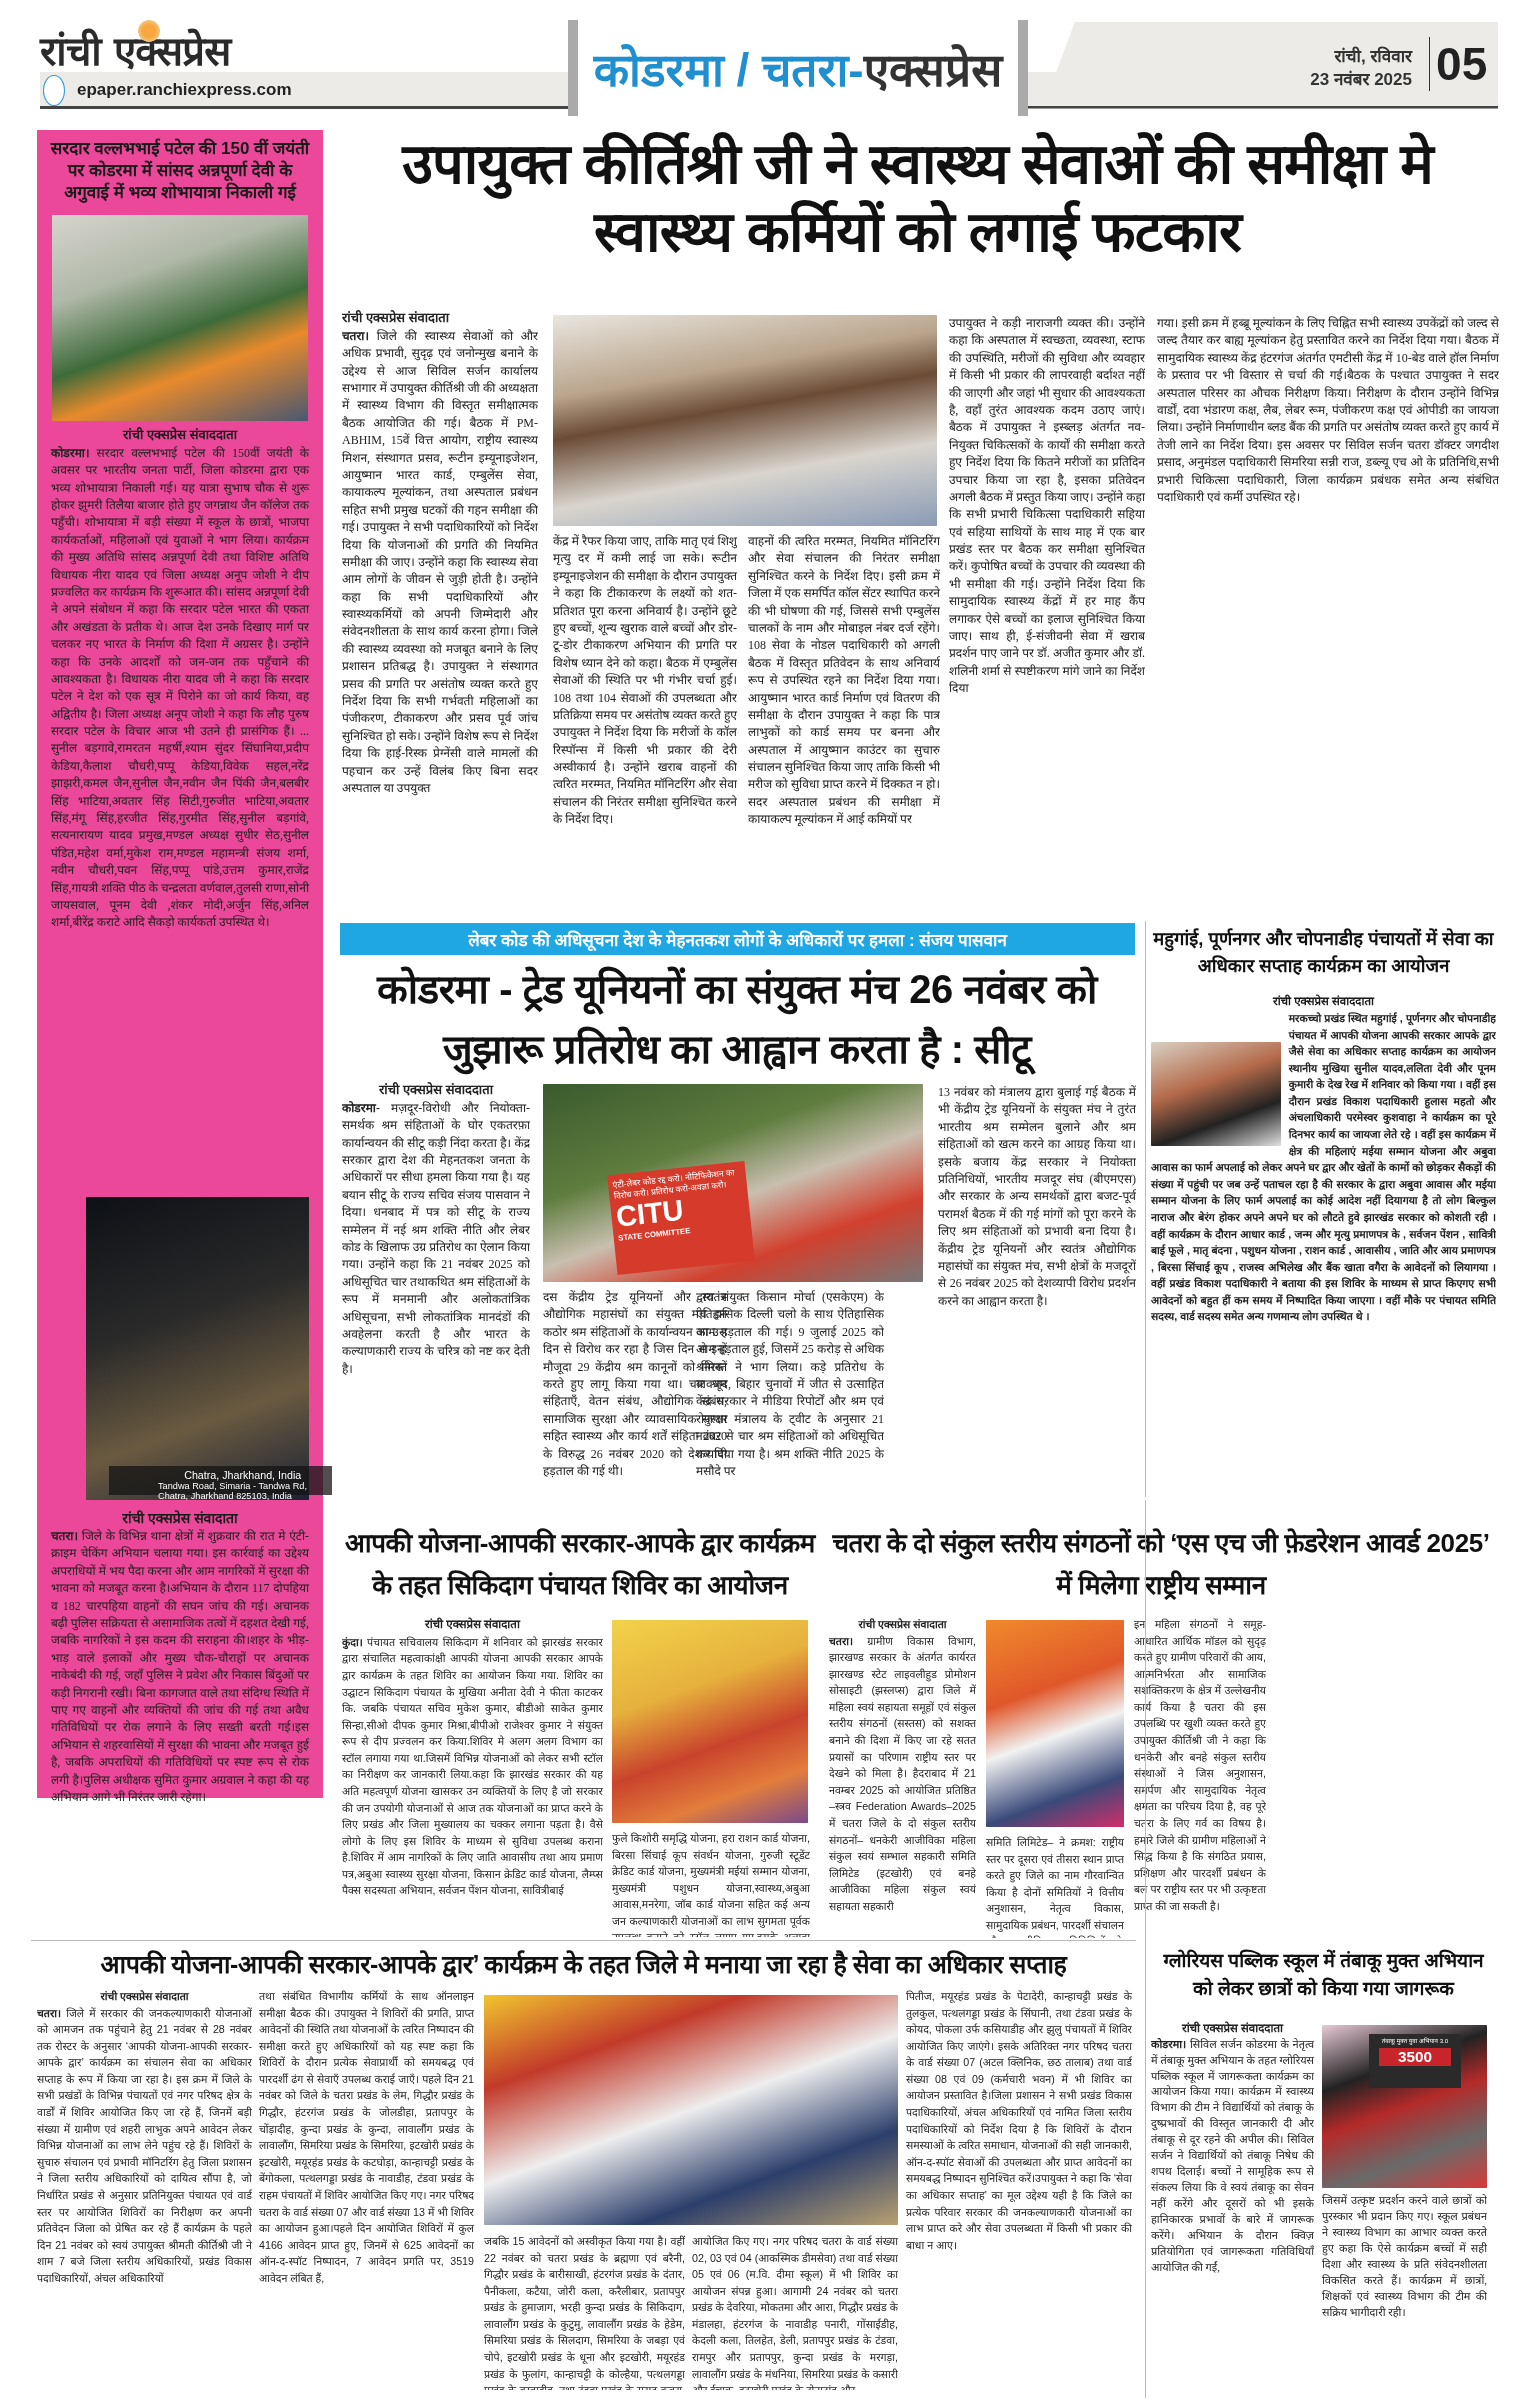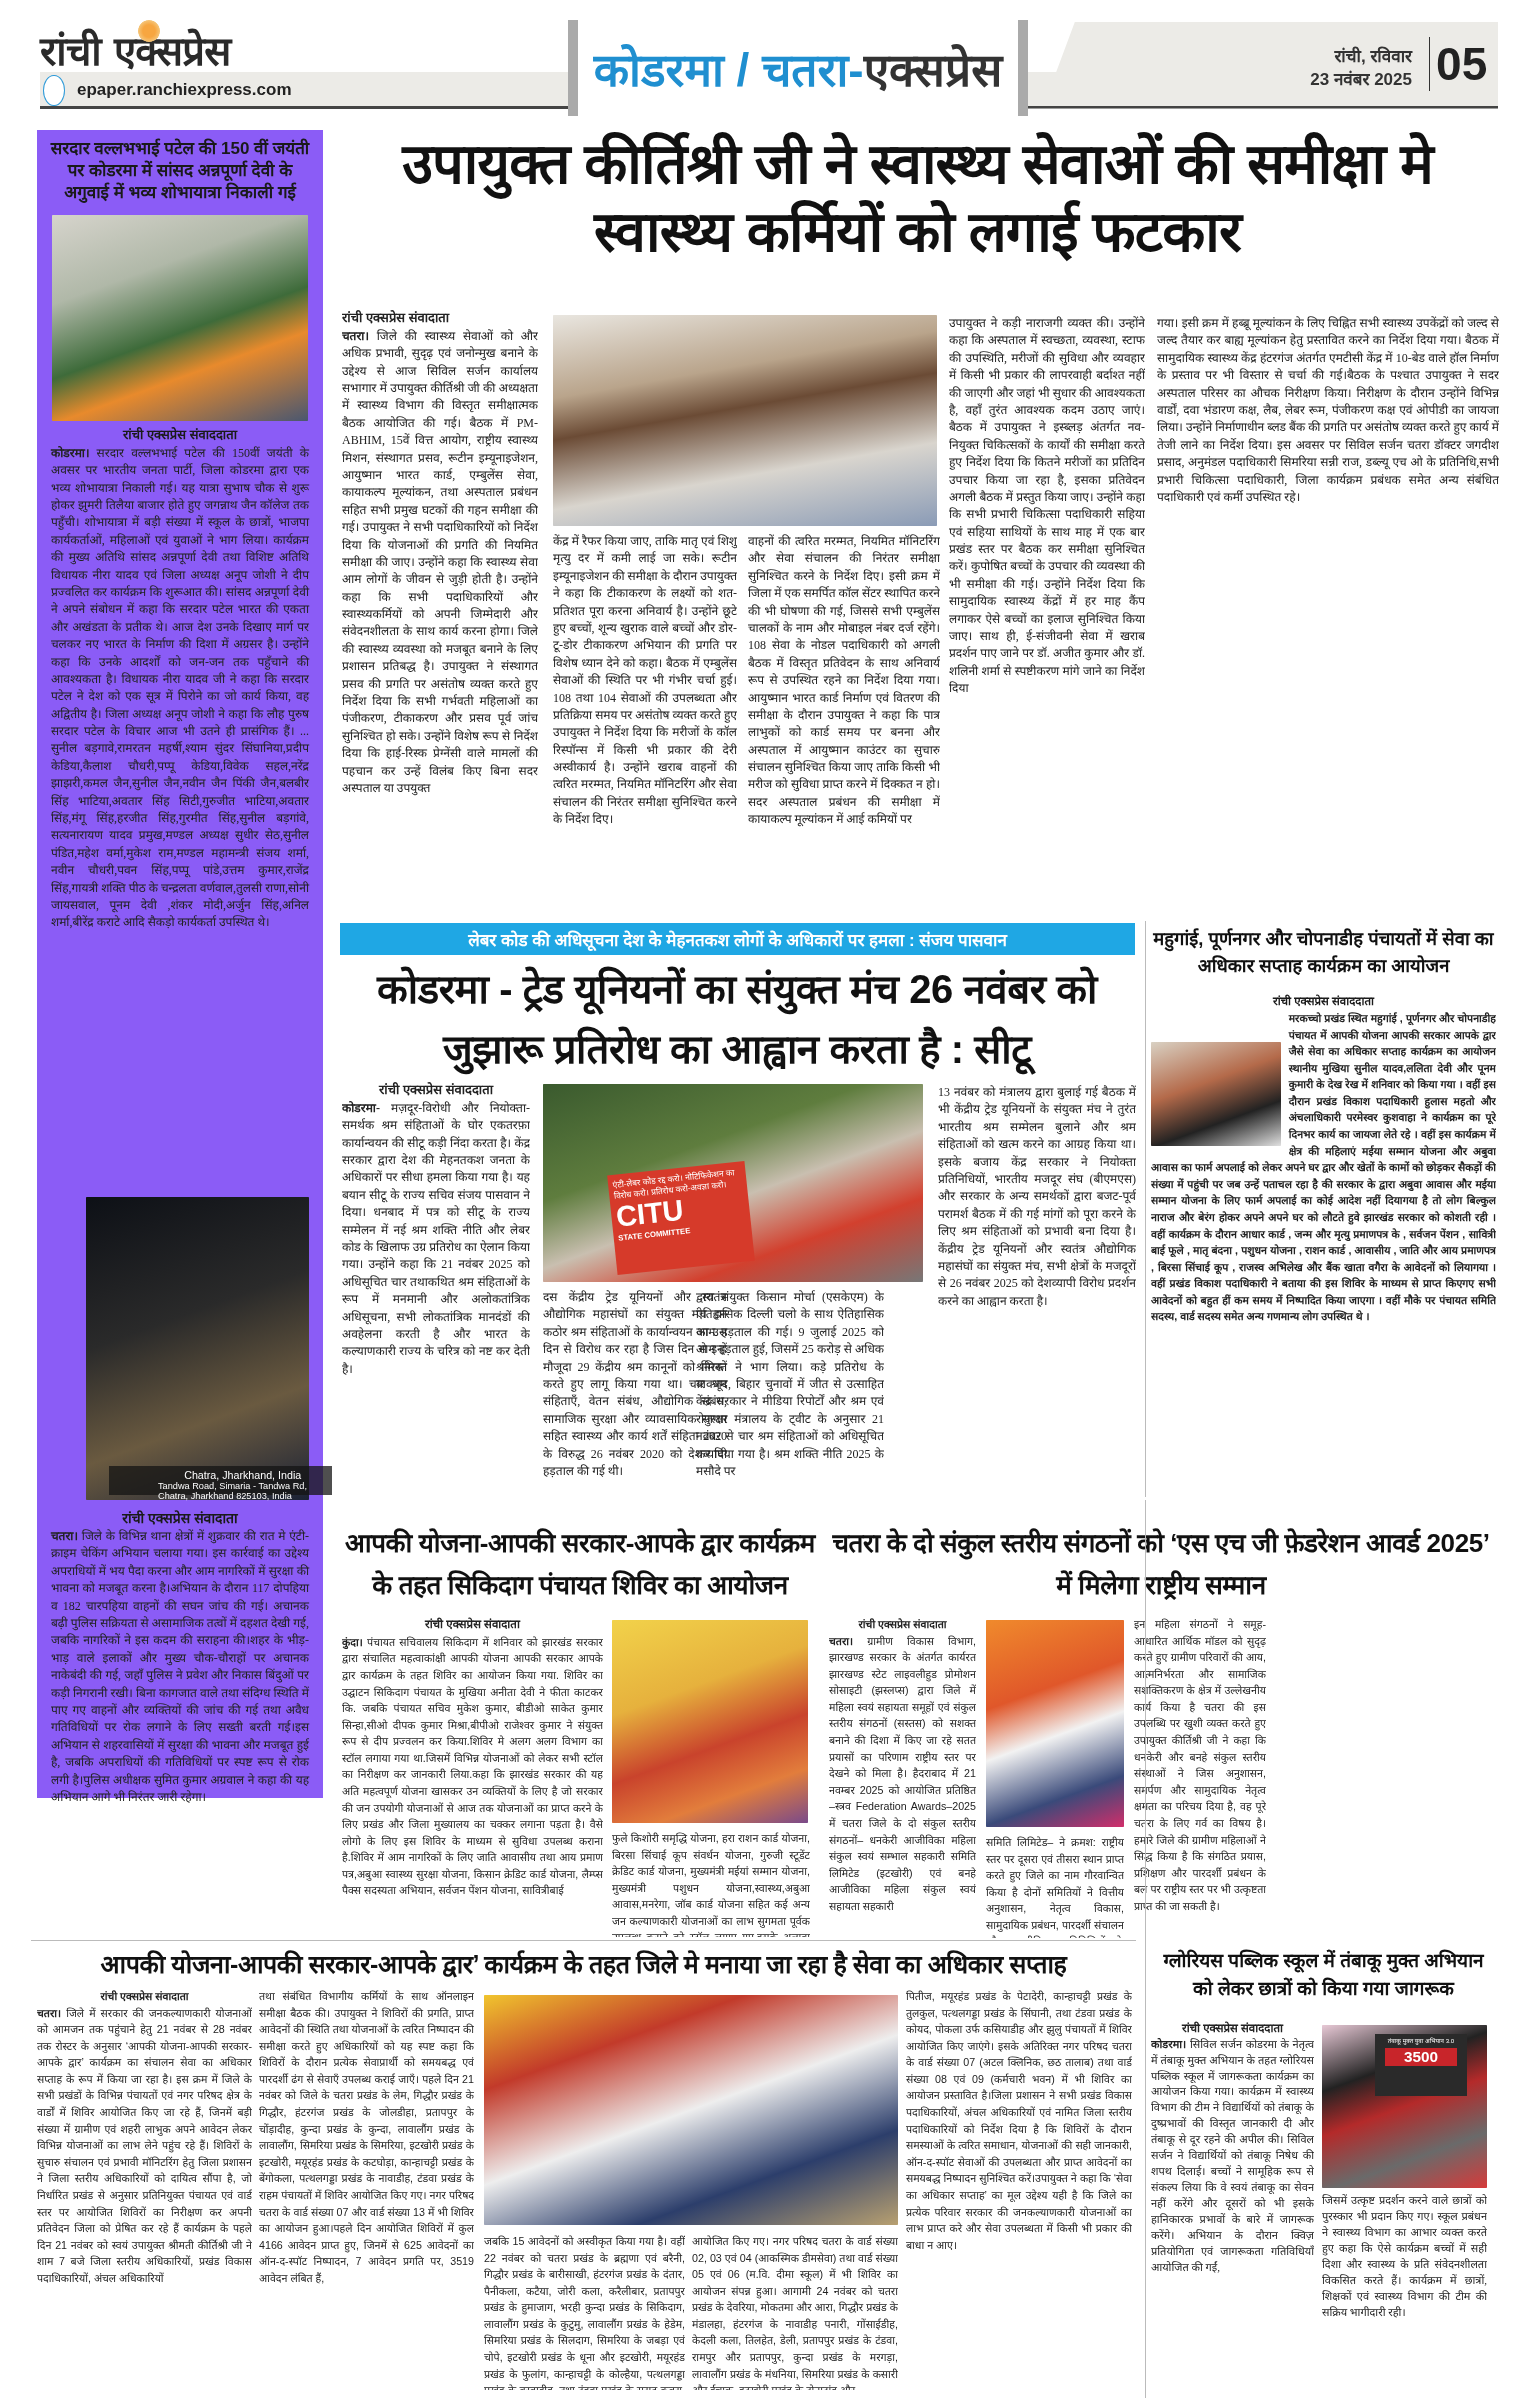--- a/index.html
+++ b/index.html
@@ -13,21 +13,21 @@
   .url-text { left: 77px; top: 80px; font-family: "Liberation Sans", sans-serif; font-weight: bold; font-size: 17px; color: #222; }
   .section-box { left: 568px; top: 20px; width: 460px; height: 96px; border-left: 10.7px solid #aaa; border-right: 10.7px solid #aaa; display: flex; align-items: center; justify-content: center; }
   .section-box span { font-family: "Liberation Sans", sans-serif; font-size: 46px; font-weight: bold; }
   .sec-blue { color: #1f8fd0; }
   .sec-dark { color: #333; }
   .date-band { left: 1028px; top: 21.5px; width: 470px; height: 87px; background: #ecebe7; clip-path: polygon(10% 0, 100% 0, 100% 100%, 0 100%, 0 58%, 6% 58%); border-bottom: 3.1px solid #444; }
   .date-text { left: 1259px; top: 46px; text-align: right; width: 153px; font-family: "Liberation Sans", sans-serif; font-size: 17px; font-weight: bold; color: #333; line-height: 1.35; }
   .page-num { left: 1429px; top: 37px; font-family: "Liberation Sans", sans-serif; font-size: 46px; font-weight: bold; color: #222; border-left: 1.5px solid #333; padding-left: 6.1px; }
 
   
-  .sidebar { left: 37px; top: 130px; width: 286px; height: 1668px; background: #8b5cf6; }
+  .sidebar { left: 37px; top: 130px; width: 286px; height: 1668px; background: #ec4899; }
   .sb-head { font-family: "Liberation Sans", sans-serif; font-weight: bold; font-size: 17px; text-align: center; line-height: 1.3; padding: 7.7px 9.2px; }
   .photo { background: linear-gradient(135deg, #8a8f7a, #c7b9a2 45%, #6f7f5f); border-radius: 0.8px; }
   .photo.rally { background: linear-gradient(160deg, #d6d4cc 0%, #b0b8a8 30%, #3e6b3a 55%, #e88a2c 70%, #4a5770 100%); }
   .photo.night { background: linear-gradient(160deg, #0d1016 0%, #2a2a2a 40%, #6a5a40 70%, #1b2235 100%); }
   .photo.meeting { background: linear-gradient(170deg, #e9e6e0 0%, #b9a48b 30%, #6b4b35 45%, #d9d5ce 70%, #8a9bb6 100%); }
   .photo.protest { background: linear-gradient(160deg, #3a5a2e 0%, #5f7d3e 35%, #c9bfb0 55%, #d2402e 75%, #777 100%); }
   .photo.office { background: linear-gradient(160deg, #d9d1c3 0%, #b46a4a 40%, #222 70%, #e0e0e0 100%); }
   .photo.camp { background: linear-gradient(160deg, #f2d24a 0%, #e6b13d 35%, #c9432c 60%, #e27d3c 80%, #7a4a8a 100%); }
   .photo.award { background: linear-gradient(160deg, #f08a2c 0%, #e0572a 35%, #f2f2f2 55%, #3a4a7a 80%, #d12e6a 100%); }
   .photo.group { background: linear-gradient(160deg, #f1c52e 0%, #c23a2a 25%, #eee 50%, #2c3e6b 75%, #b8a070 100%); }
@@ -191,21 +191,21 @@
 </div>
 
 <div class="abs divider" style="left:1145px; top:1500px; width:0.8px; height:898px;"></div>
 <div class="abs head-side" style="left:1151px; top:1947px; width:345px; font-size:19px;">ग्लोरियस पब्लिक स्कूल में तंबाकू मुक्त अभियान को लेकर छात्रों को किया गया जागरूक</div>
 <div class="col body-text" style="left:1151px; top:2020px; width:163px; height:376px; font-size:11px;">
   <div class="byline" style="text-align:center; font-size:11.5px;">रांची एक्सप्रेस संवाददाता</div>
   <span class="lead">कोडरमा।</span>
   <span>सिविल सर्जन कोडरमा के नेतृत्व में तंबाकू मुक्त अभियान के तहत ग्लोरियस पब्लिक स्कूल में जागरूकता कार्यक्रम का आयोजन किया गया। कार्यक्रम में स्वास्थ्य विभाग की टीम ने विद्यार्थियों को तंबाकू के दुष्प्रभावों की विस्तृत जानकारी दी और तंबाकू से दूर रहने की अपील की। सिविल सर्जन ने विद्यार्थियों को तंबाकू निषेध की शपथ दिलाई। बच्चों ने सामूहिक रूप से संकल्प लिया कि वे स्वयं तंबाकू का सेवन नहीं करेंगे और दूसरों को भी इसके हानिकारक प्रभावों के बारे में जागरूक करेंगे। अभियान के दौरान क्विज़ प्रतियोगिता एवं जागरूकता गतिविधियाँ आयोजित की गईं,</span>
 </div>
 <div class="abs photo school" style="left:1322px; top:2025px; width:165px; height:163px;">
-  <div style="position:absolute; left:53px; top:9.2px; width:92px; height:62px; background:#2a2a2a; color:#fff; font-family:'Liberation Sans',sans-serif; text-align:center; padding:2.3px;">
+  <div style="position:absolute; left:47px; top:9.2px; width:92px; height:54px; background:#2a2a2a; color:#fff; font-family:'Liberation Sans',sans-serif; text-align:center; padding:2.3px;">
     <div style="font-size:6.1px;">तंबाकू मुक्त युवा अभियान 3.0</div>
     <div style="font-size:15.3px; font-weight:bold; background:#c8252a; margin:2.3px 7.7px;">3500</div>
   </div>
 </div>
 <div class="col body-text" style="left:1322px; top:2193px; width:165px; height:200px; font-size:11px;">
   <span>जिसमें उत्कृष्ट प्रदर्शन करने वाले छात्रों को पुरस्कार भी प्रदान किए गए। स्कूल प्रबंधन ने स्वास्थ्य विभाग का आभार व्यक्त करते हुए कहा कि ऐसे कार्यक्रम बच्चों में सही दिशा और स्वास्थ्य के प्रति संवेदनशीलता विकसित करते हैं। कार्यक्रम में छात्रों, शिक्षकों एवं स्वास्थ्य विभाग की टीम की सक्रिय भागीदारी रही।</span>
 </div>
 
 
 </body></html>

